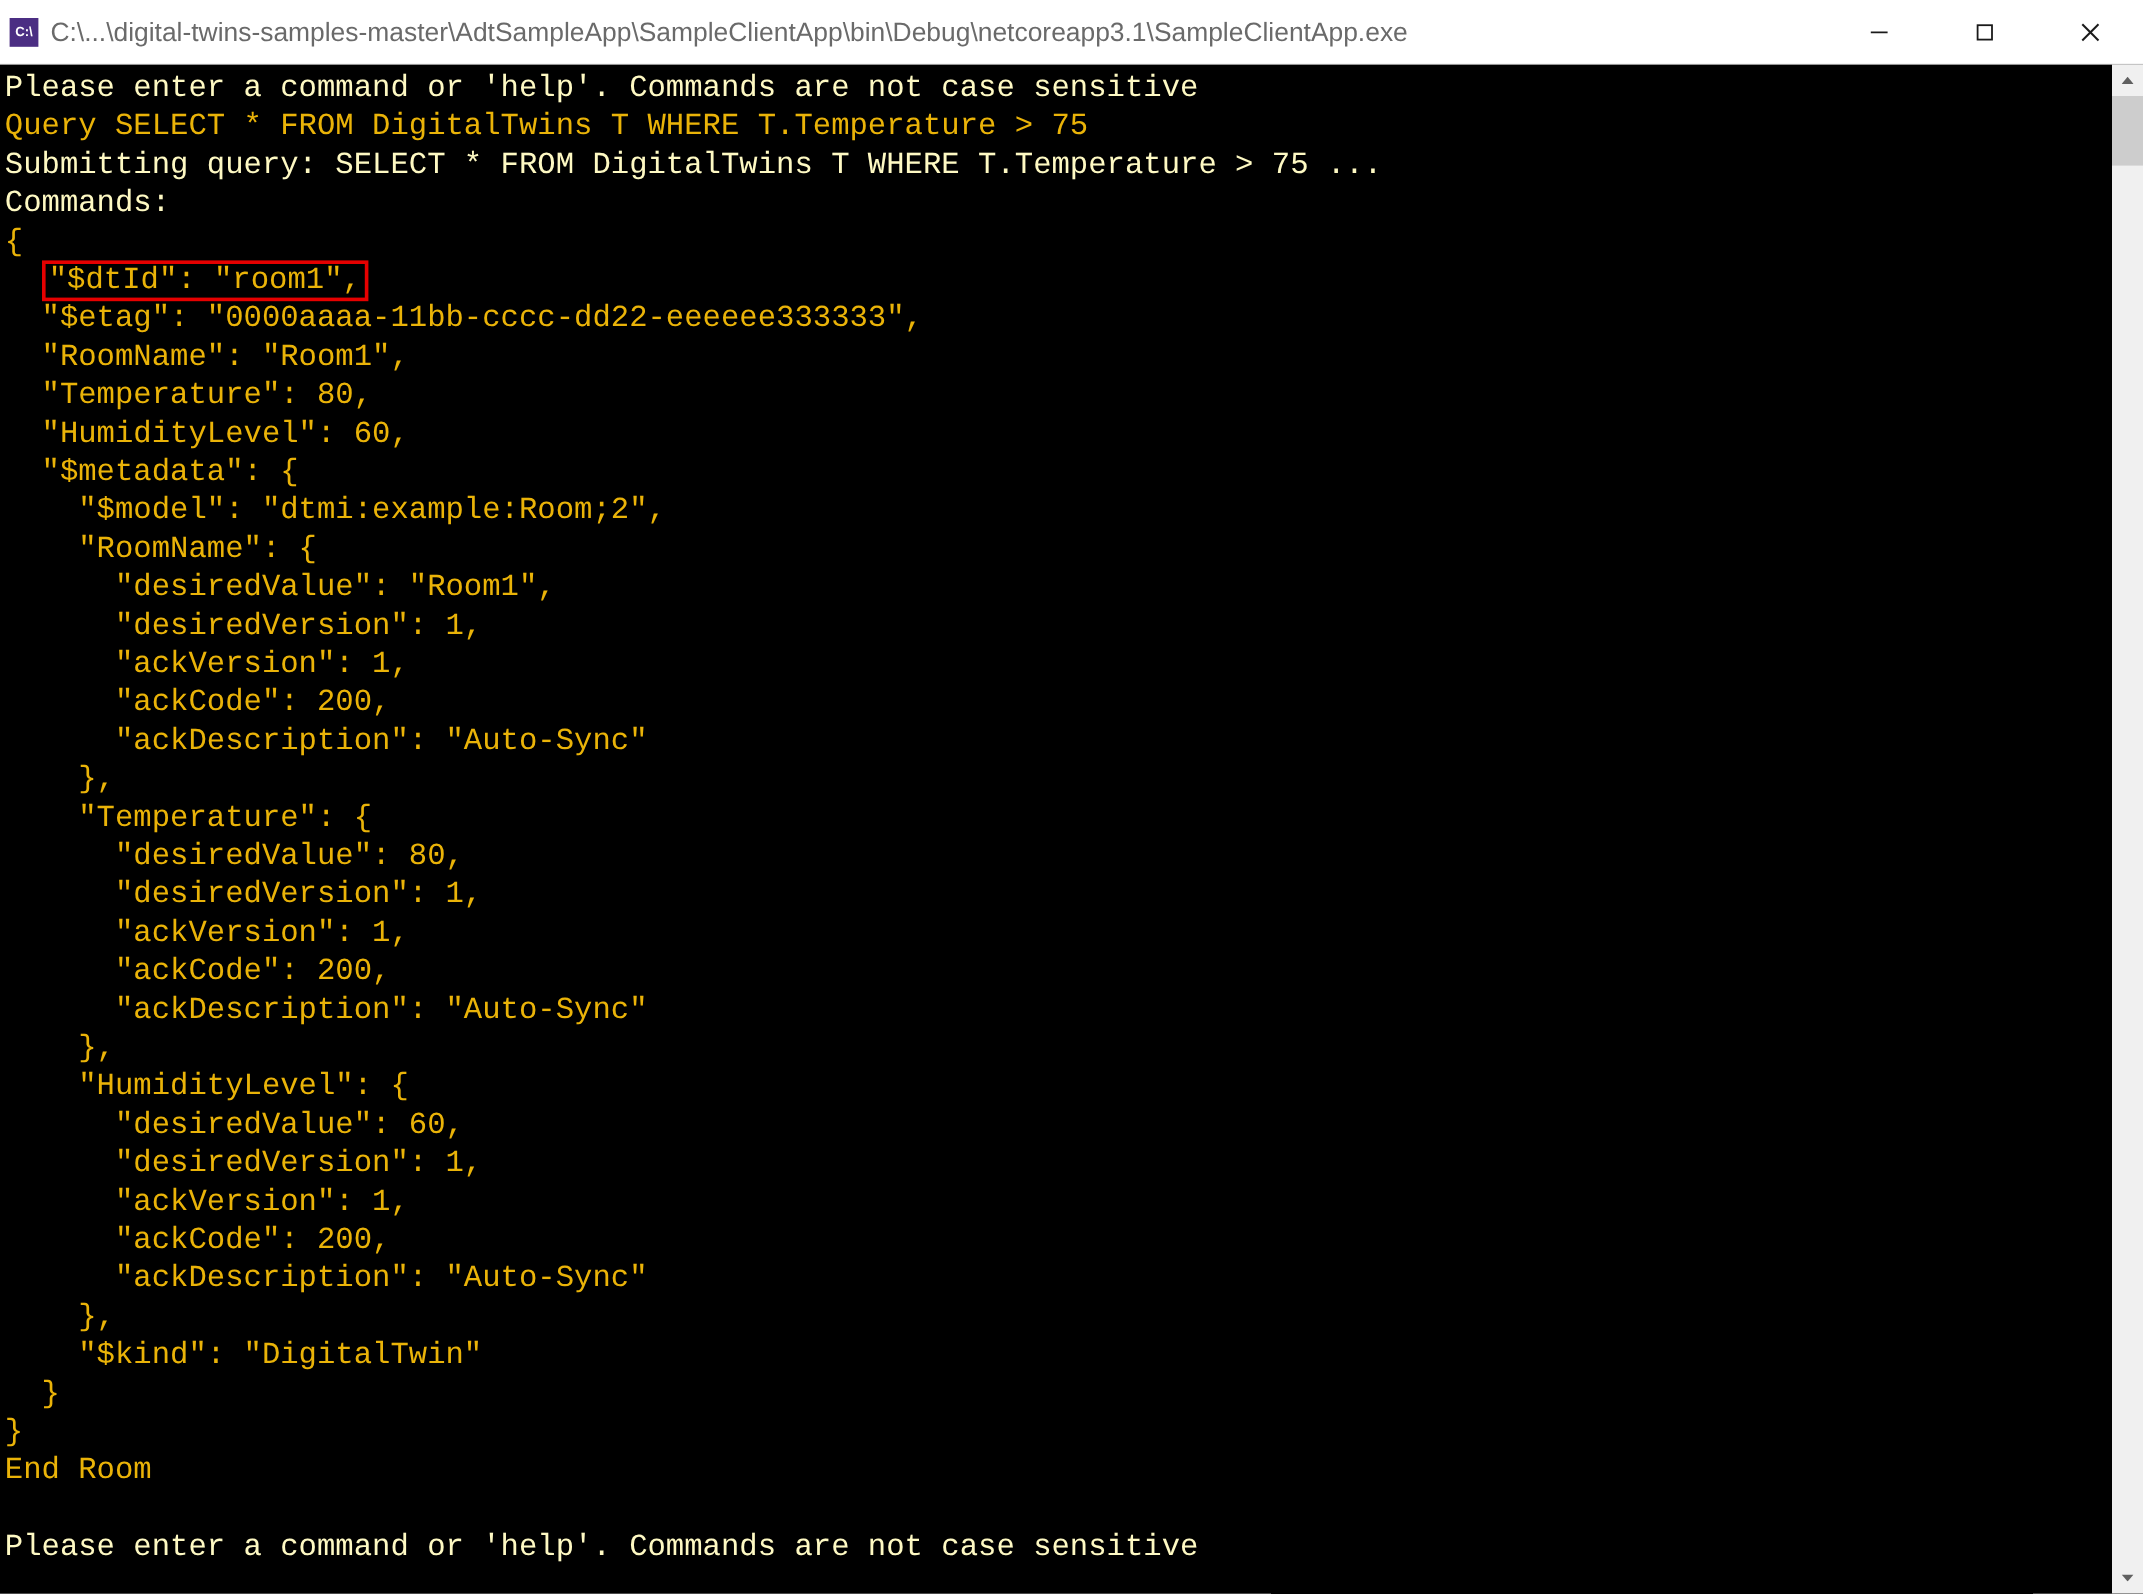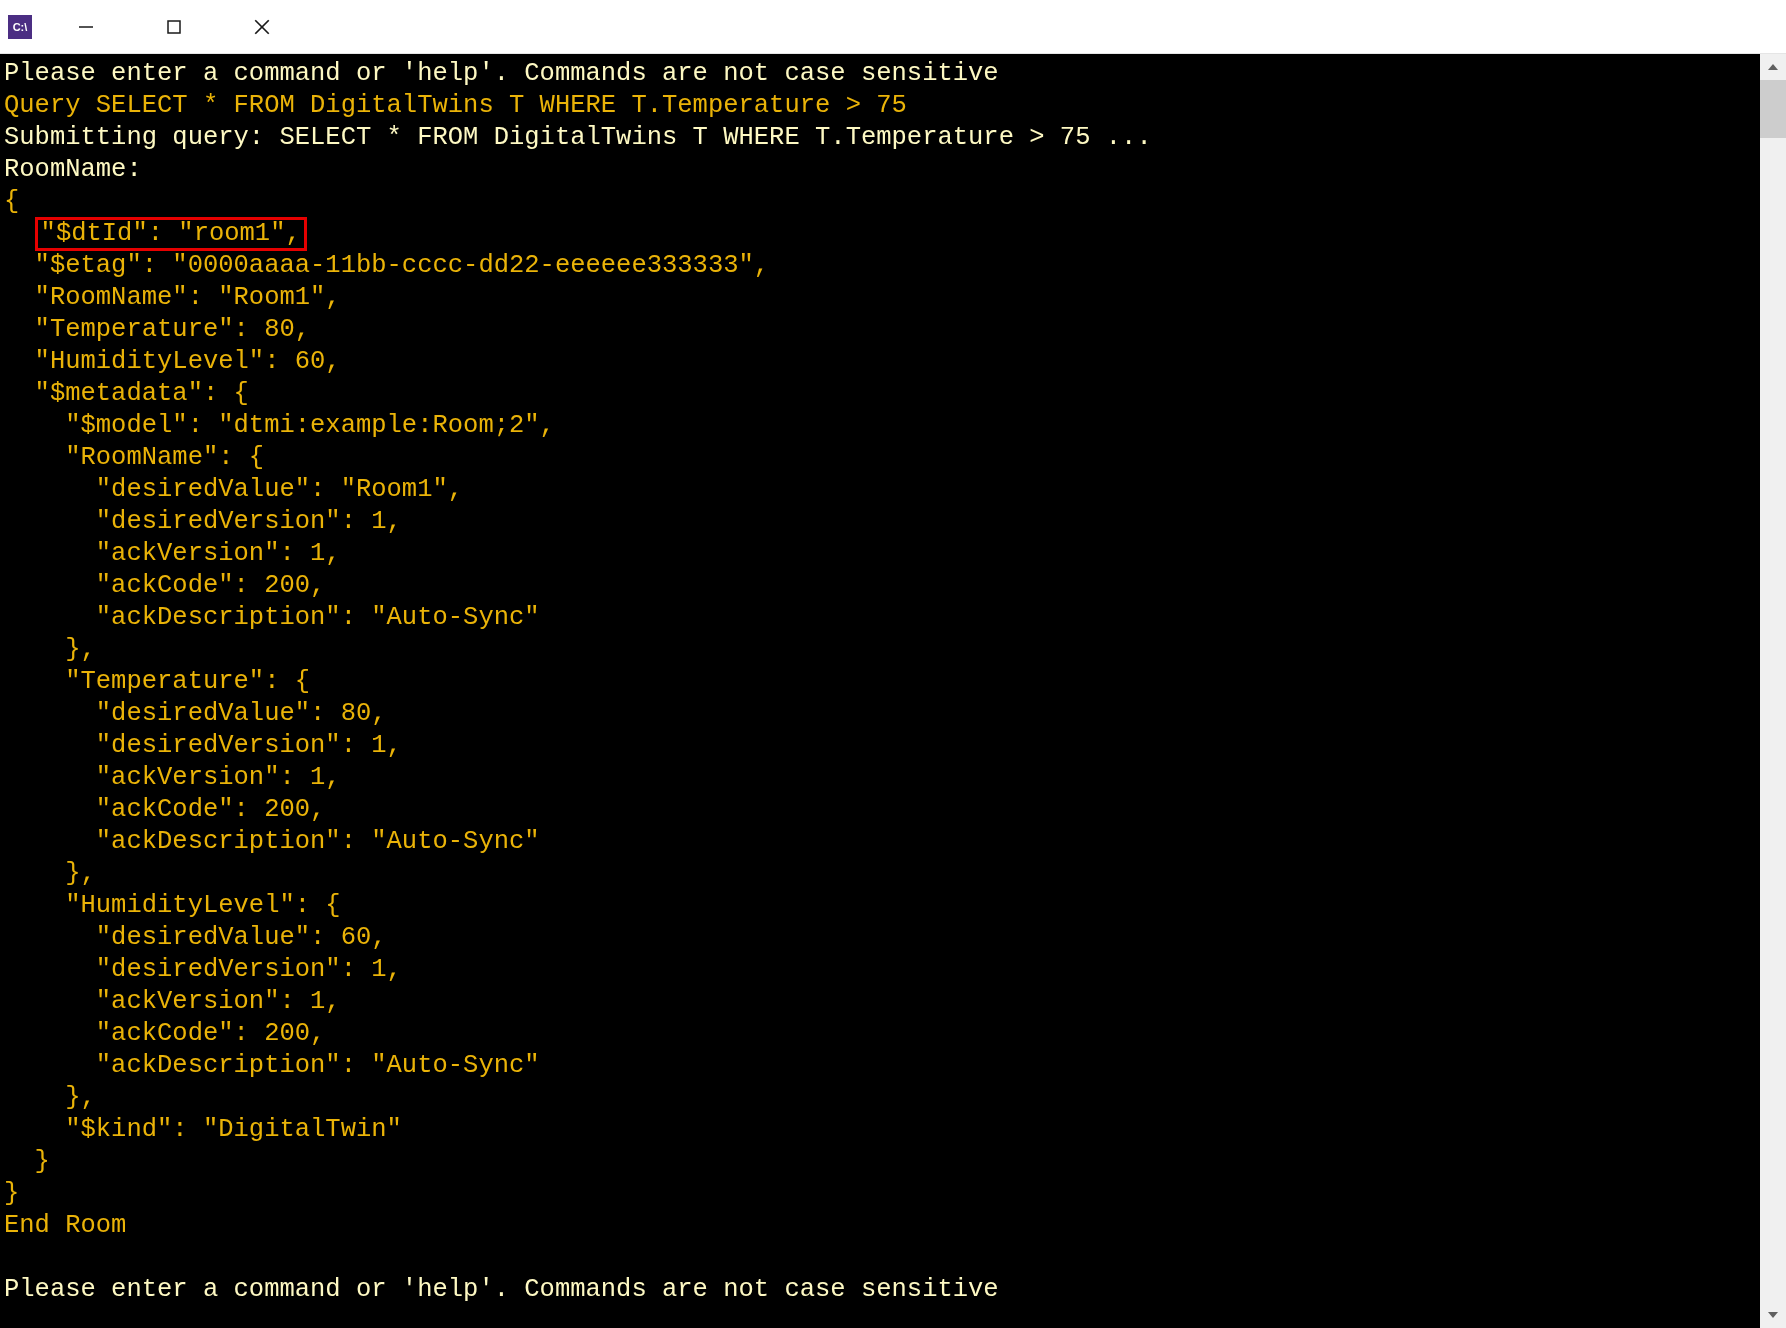--- a/index.html
+++ b/index.html
@@ -119,20 +119,21 @@
       height: 58px;
       background: #cdcdcd;
     }
   </style>
 </head>
 <body>
 
 <div class="window">
   <div class="titlebar">
     <div class="titlebar-icon">C:\</div>
+    <div class="titlebar-text">C:\...\digital-twins-samples-master\AdtSampleApp\SampleClientApp\bin\Debug\netcoreapp3.1\SampleClientApp.exe</div>
     <div class="window-controls">
       <div class="window-control">
         <svg viewBox="0 0 16 16">
             <line x1="1" y1="8" x2="15" y2="8" stroke="currentColor" stroke-width="1.5"></line>
           </svg>
       </div>
       <div class="window-control">
         <svg viewBox="0 0 16 16">
             <rect x="2" y="2" width="12" height="12" fill="none" stroke="currentColor" stroke-width="1.5"></rect>
           </svg>
@@ -142,21 +143,21 @@
             <line x1="2" y1="2" x2="14" y2="14" stroke="currentColor" stroke-width="1.5"></line>
             <line x1="14" y1="2" x2="2" y2="14" stroke="currentColor" stroke-width="1.5"></line>
           </svg>
       </div>
     </div>
   </div>
   <div class="client">
     <div class="console"><span class="olive">Please enter a command or 'help'. Commands are not case sensitive</span>
 <span class="white">Query SELECT * FROM DigitalTwins T WHERE T.Temperature &gt; 75</span>
 <span class="olive">Submitting query: SELECT * FROM DigitalTwins T WHERE T.Temperature &gt; 75 ...</span>
-<span class="olive">RoomName:</span>
+<span class="olive">Commands:</span>
 <span class="white">{</span>
 <span class="white">  </span><span class="highlight-box white">"$dtId": "room1",</span>
 <span class="white">  "$etag": "0000aaaa-11bb-cccc-dd22-eeeeee333333",</span>
 <span class="white">  "RoomName": "Room1",</span>
 <span class="white">  "Temperature": 80,</span>
 <span class="white">  "HumidityLevel": 60,</span>
 <span class="white">  "$metadata": {</span>
 <span class="white">    "$model": "dtmi:example:Room;2",</span>
 <span class="white">    "RoomName": {</span>
 <span class="white">      "desiredValue": "Room1",</span>

